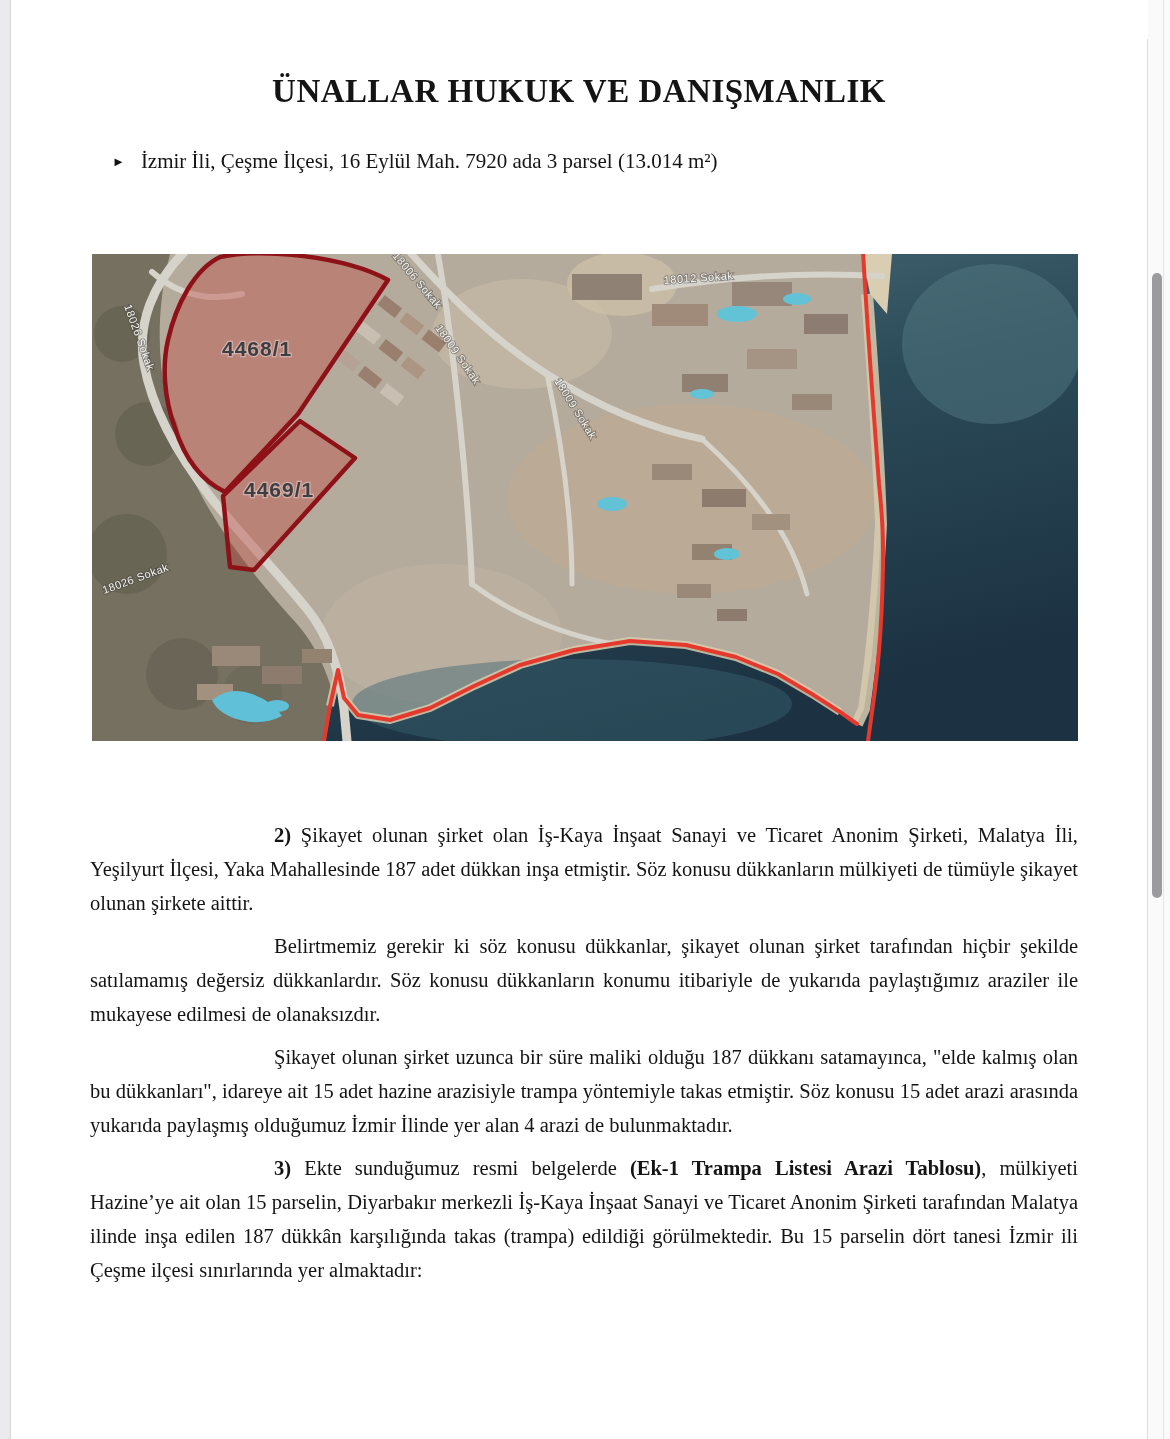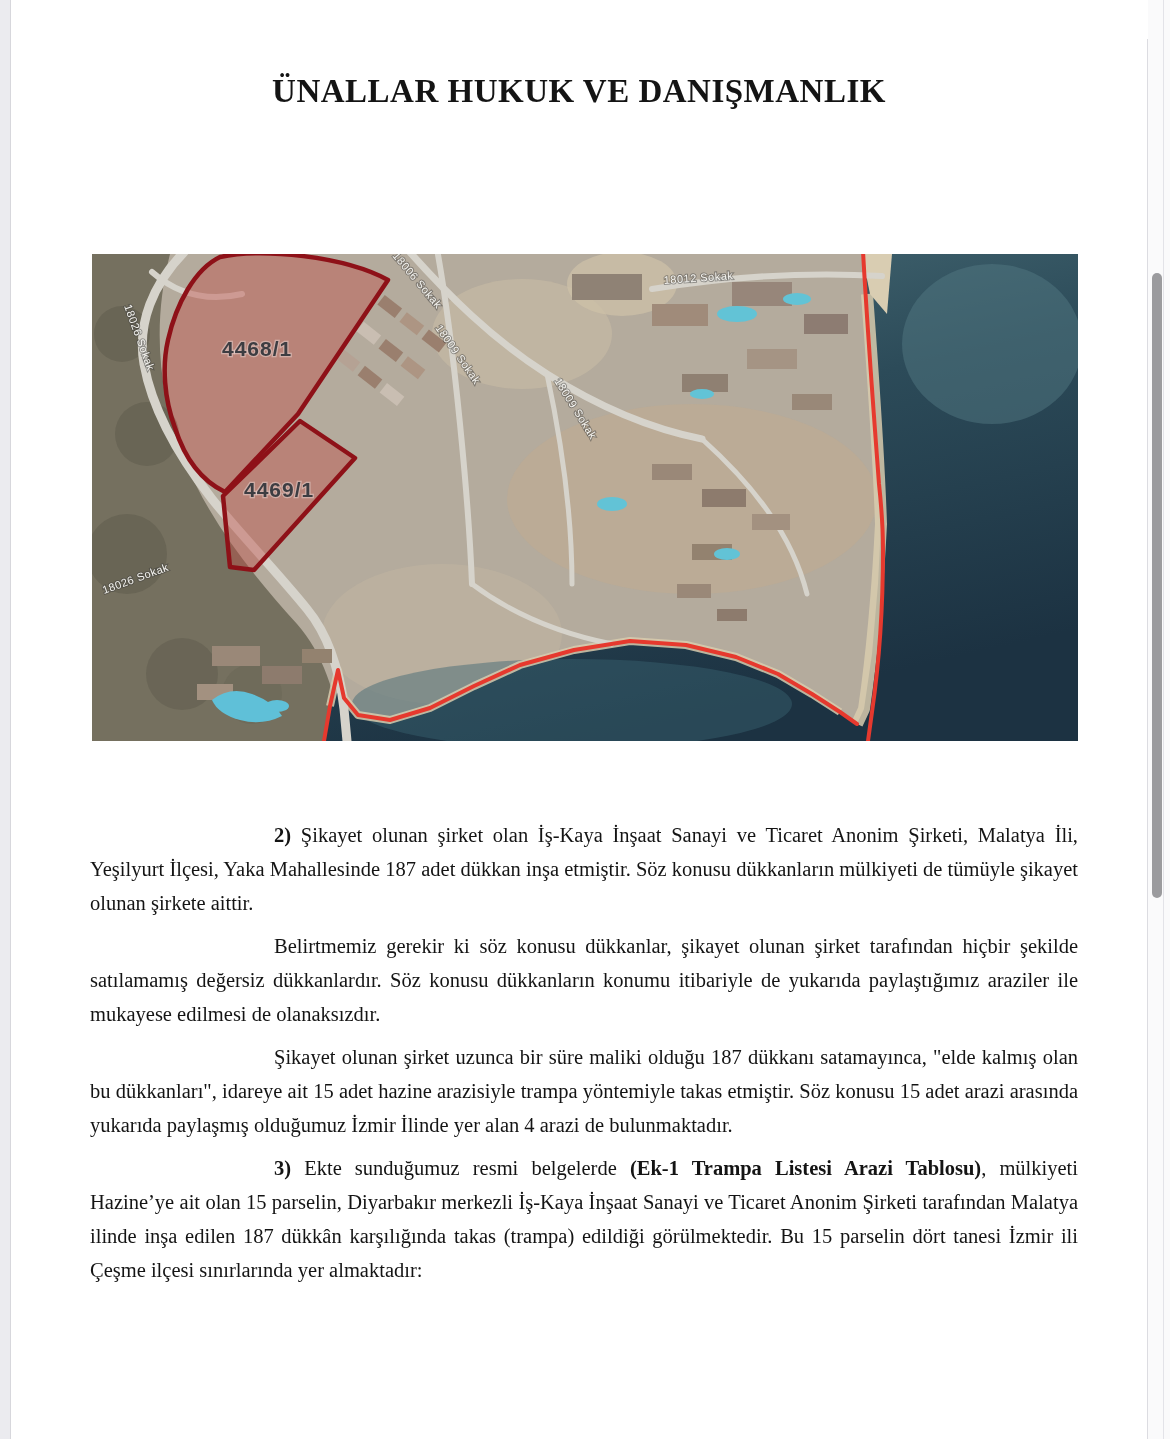--- a/index.html
+++ b/index.html
@@ -31,20 +31,23 @@
 </style>
 </head>
 <body>
 <div class="canvas">
 
   <div class="edge-strip-left"></div>
 
   <div class="page">
     <h1 class="doc-title" style="margin:0">ÜNALLAR HUKUK VE DANIŞMANLIK</h1>
 
+    <div class="bullet-row">
+      <span class="bullet-marker">►</span><span>İzmir İli, Çeşme İlçesi, 16 Eylül Mah. 7920 ada 3 parsel (13.014 m²)</span>
+    </div>
 
     <div class="map-wrap">
       <svg width="986" height="487" viewBox="0 0 986 487">
         <defs>
           <linearGradient id="seaGrad" x1="0" y1="0" x2="0.35" y2="1">
             <stop offset="0" stop-color="#4a6e78"></stop>
             <stop offset="0.45" stop-color="#2c4b59"></stop>
             <stop offset="1" stop-color="#1c3242"></stop>
           </linearGradient>
         </defs>

